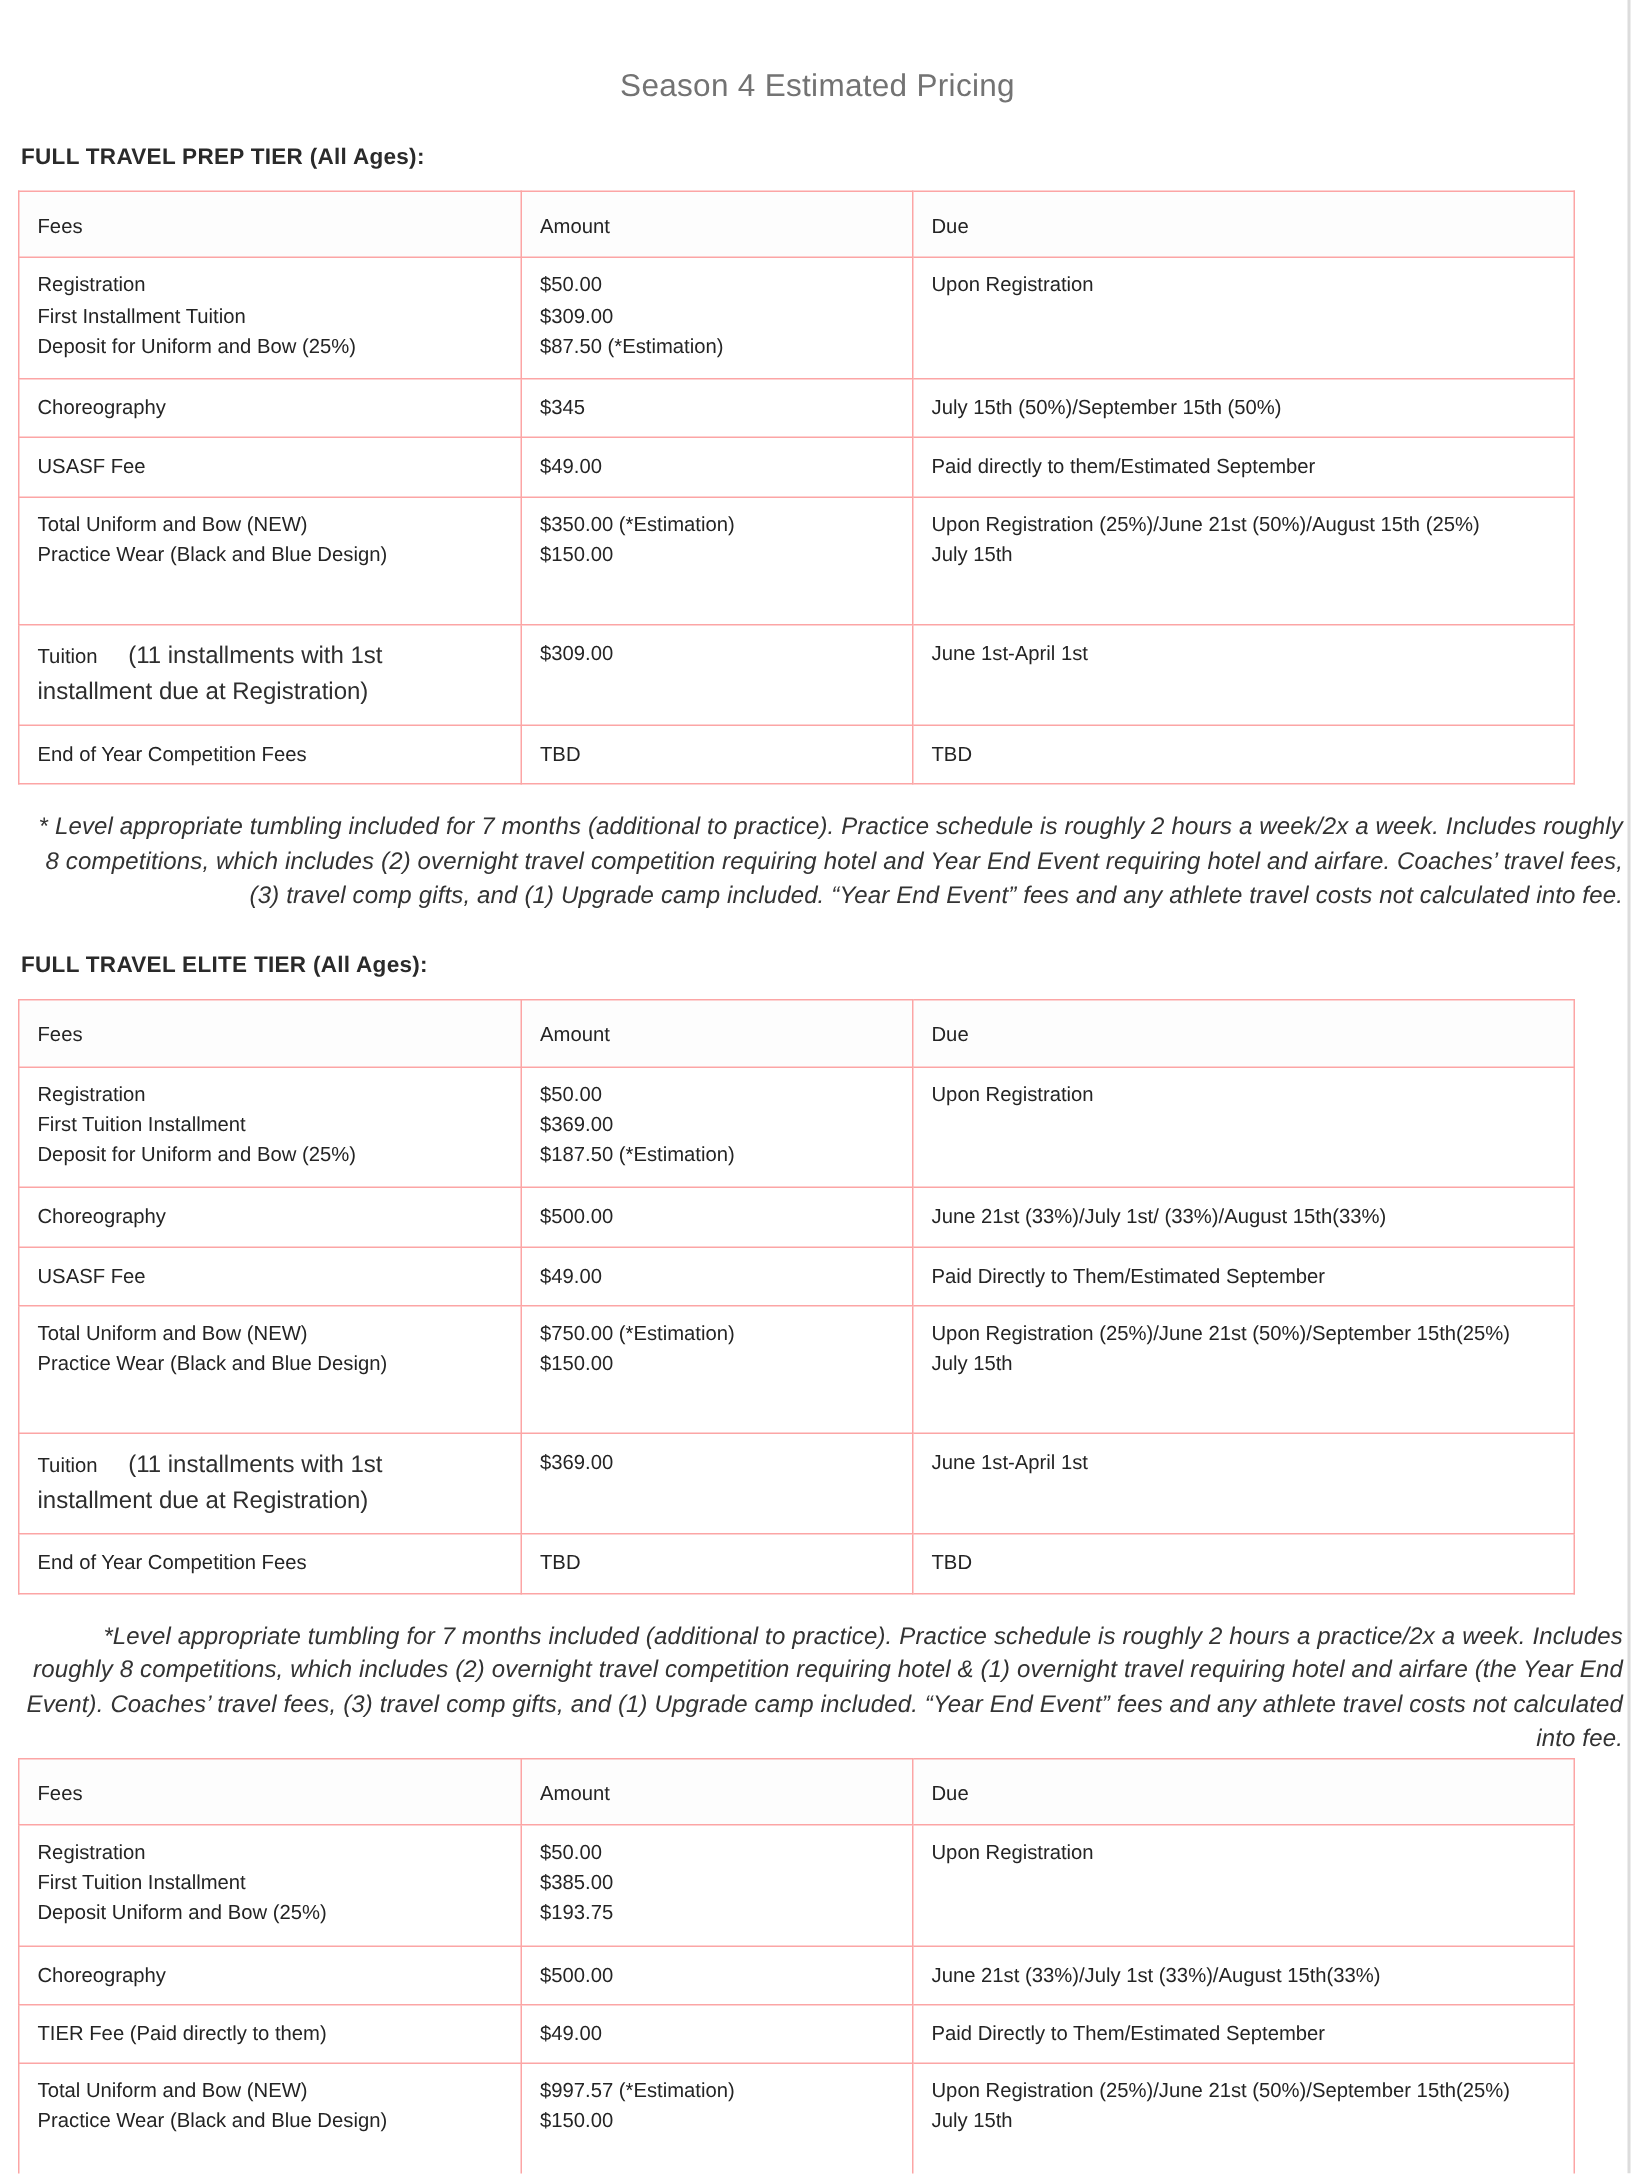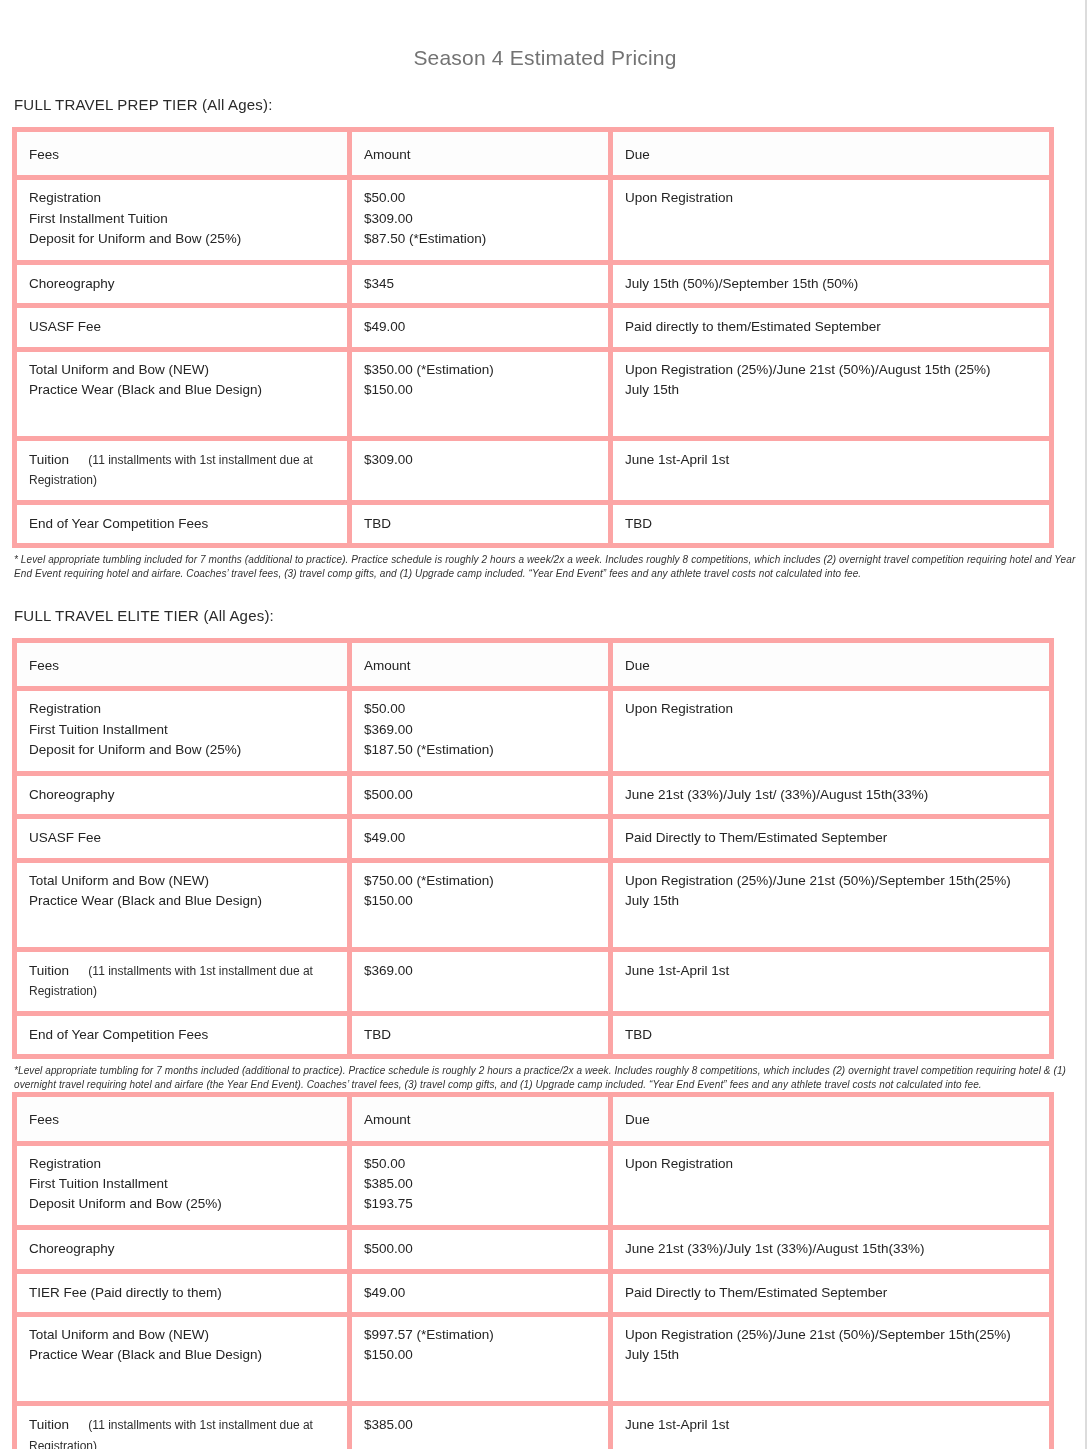--- a/index.html
+++ b/index.html
@@ -35,70 +35,71 @@
     font-size: 28px;
     font-weight: bold;
     margin: 0;
     color: #111111;
     text-decoration: underline;
     letter-spacing: 0.2px;
   }
   .section { margin: 0 0 0 14px; }
   .section-heading {
     font-size: 15px;
-    font-weight: normal;
+    font-weight: bold;
     color: #2a2a2a;
     margin: 26px 0 14px 0;
     letter-spacing: 0.2px;
   }
   .section-heading.italic {
     font-style: italic;
     font-size: 17.5px;
     margin-top: 24px;
   }
   table.pricing {
     border-collapse: collapse;
     table-layout: fixed;
     width: 1037px;
     margin-left: -2px;
   }
   table.pricing col.c-fees   { width: 335px; }
   table.pricing col.c-amount { width: 261px; }
   table.pricing col.c-due    { width: 441px; }
   table.pricing th, table.pricing td {
-    border: 5px solid #fca5a5;
+    border: 1px solid #fca5a5;
     vertical-align: top;
     text-align: left;
     font-size: 13.5px;
     font-weight: normal;
     color: #242424;
     padding: 9px 12px 9px 12px;
     line-height: 1.5;
     white-space: pre-line;
   }
   table.pricing th {
     padding-top: 13px;
     padding-bottom: 10px;
     background: #fdfdfd;
   }
   table.pricing tr.grp td { padding-top: 8px; padding-bottom: 11px; }
   table.pricing tr.tall td { padding-bottom: 36px; }
   .cell-note {
-    font-size: 12px;
+    font-size: 16px;
     color: #2e2e2e;
     padding-left: 16px;
   }
   .footnote {
     width: 1068px;
-    font-size: 10px;
+    font-size: 16px;
     font-style: italic;
     color: #333333;
     line-height: 1.42;
-    margin: 5px 0 0 0;
+    margin: 18px 0 0 0;
     letter-spacing: 0.1px;
+    text-align: right;
   }
 </style>
 </head>
 <body>
 
 <div class="page-edge-shadow"></div>
 
 <div class="doc">
 
   <div class="title-block">

